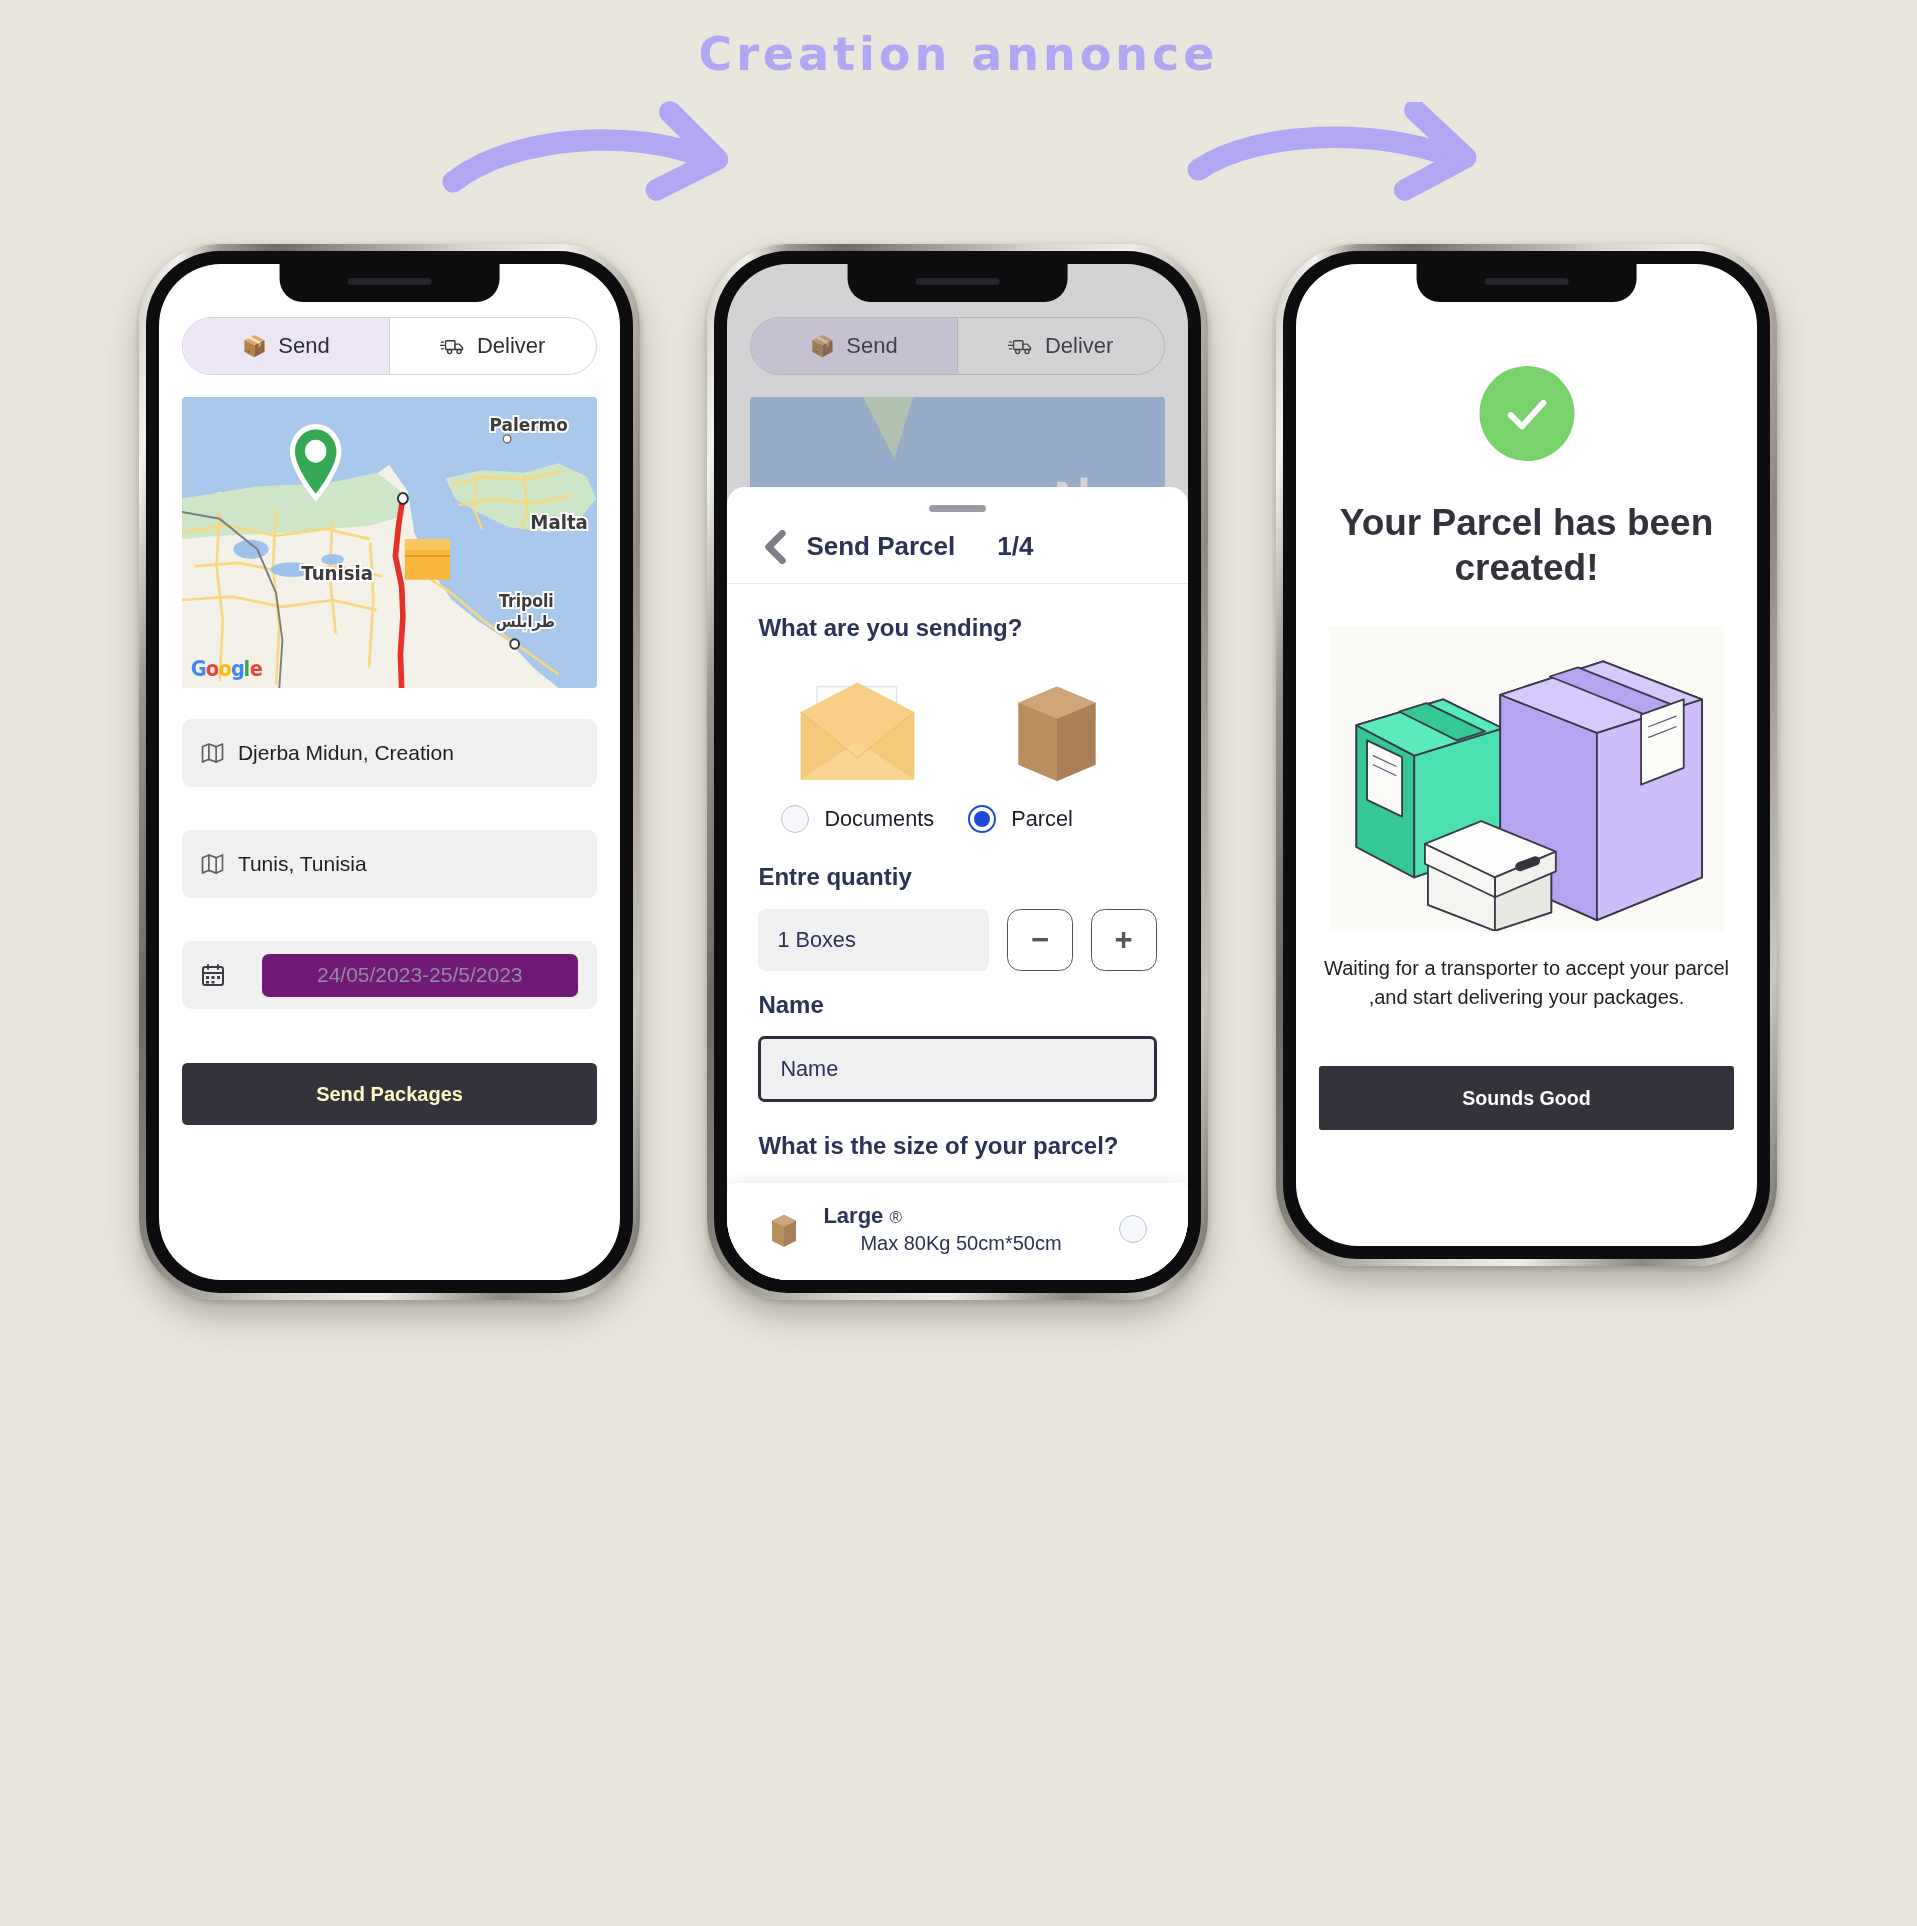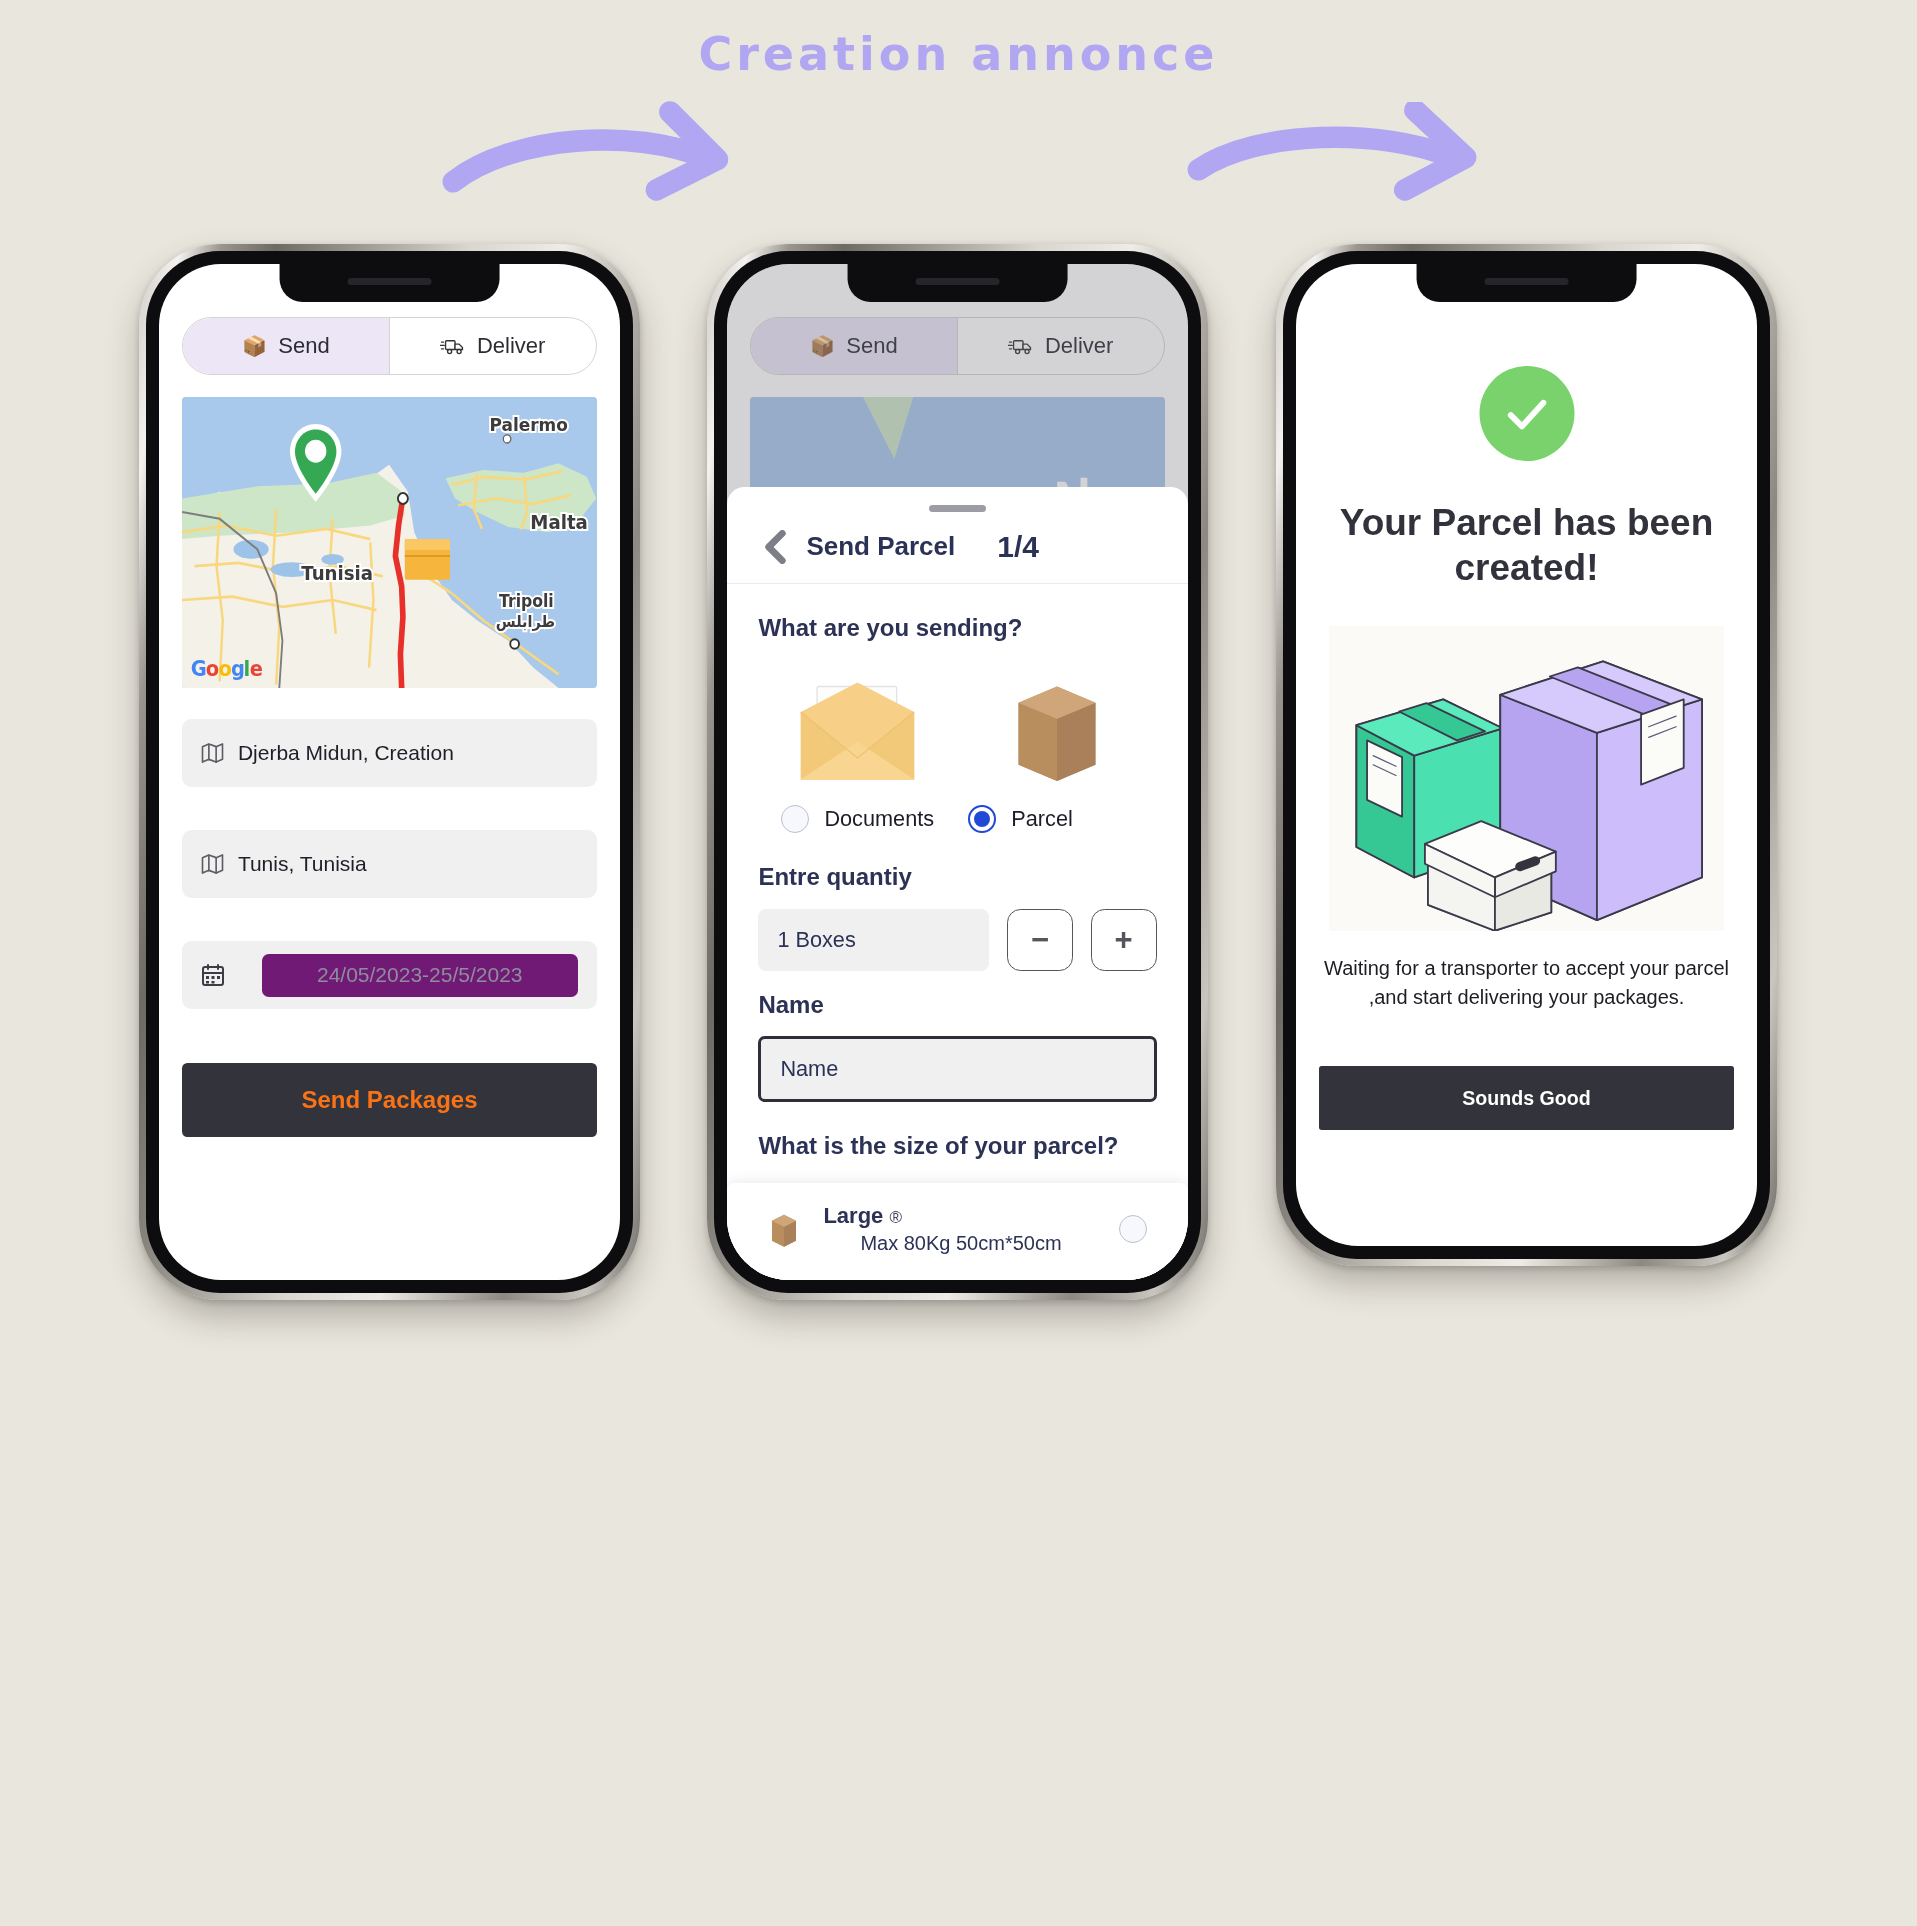--- a/index.html
+++ b/index.html
@@ -132,26 +132,26 @@
     border-radius: 6.8px;
     display: flex;
     align-items: center;
     justify-content: center;
     font-size: 21px;
     color: #8d8d9c;
   }
   .dark-btn {
     position: absolute;
     left: 5%; right: 5%;
-    height: 74px;
+    height: 62px;
     background: #33333c;
     border-radius: 5.4px;
     display: flex; align-items: center; justify-content: center;
-    color: #f97316;
-    font-size: 24px;
+    color: #fef9c3;
+    font-size: 20px;
     font-weight: 700;
   }
 
   
   .scrim {
     position: absolute; inset: 0;
     background: rgba(110,110,118,.30);
     z-index: 25;
   }
   .sheet {
@@ -171,21 +171,21 @@
     margin: 17.6px auto 0;
   }
   .sheet-head {
     display: flex; align-items: center;
     gap: 19px;
     padding: 17.6px 0 19px 37px;
     border-bottom: 1.4px solid #eceaf0;
   }
   .back-chev { color: #7e7e88; display:flex; }
   .sheet-title { font-size: 26px; font-weight: 700; color: #2b3256; }
-  .sheet-step { font-size: 30px; font-weight: 700; color: #2b3256; margin-left: 23px; }
+  .sheet-step { font-size: 26px; font-weight: 700; color: #2b3256; margin-left: 23px; }
   .sheet-body { padding: 0 31px; }
   .q-label {
     font-size: 24px; font-weight: 700; color: #2b3256;
     margin: 30px 0 0;
   }
   .type-row { display: flex; margin-top: 23px; }
   .type-col { flex: 1; display: flex; flex-direction: column; align-items: center; }
   .type-art { height: 120px; display: flex; align-items: flex-end; }
   .type-pick { display: flex; align-items: center; gap: 15px; margin-top: 20px; align-self: flex-start; }
   .type-col:first-child .type-pick { margin-left: 23px; }

